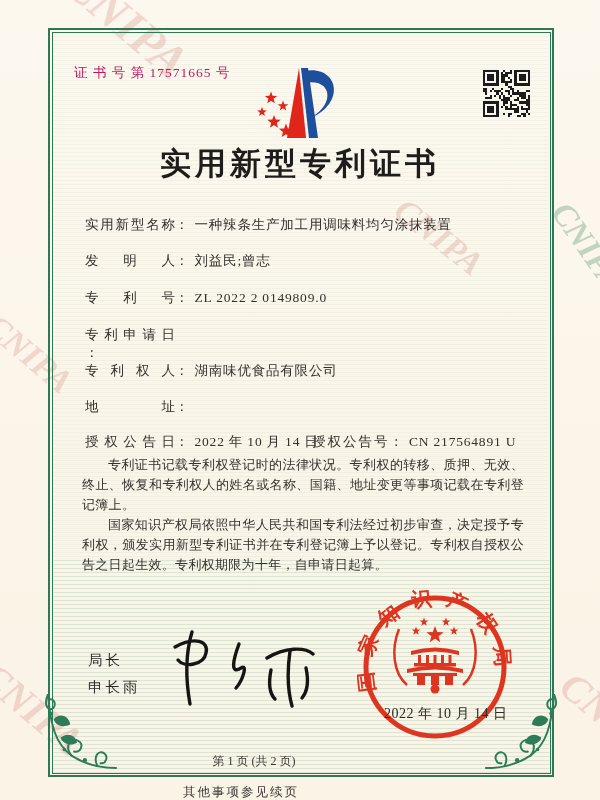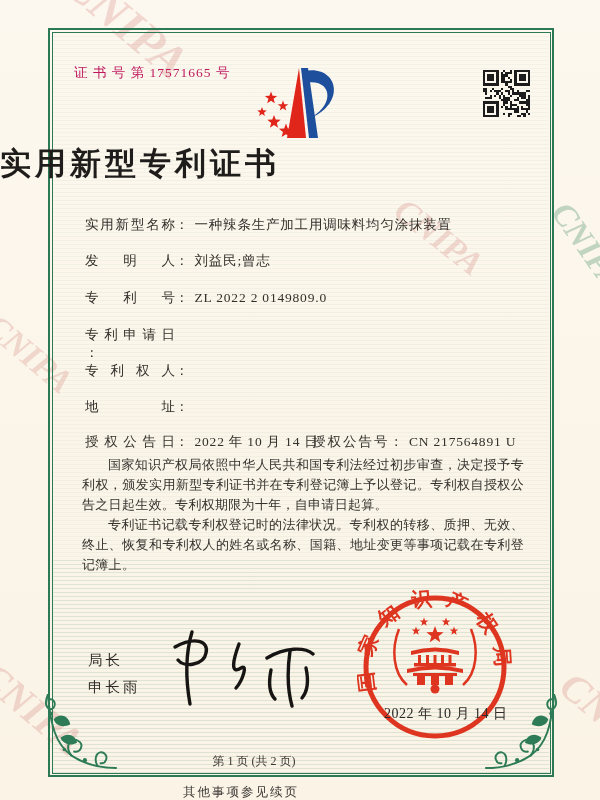--- a/index.html
+++ b/index.html
@@ -18,21 +18,21 @@
          border:2.5px solid #2b7a55;box-sizing:border-box;}
   .frame-inner{position:absolute;inset:1.5px;border:1px solid #2b7a55;}
   .waves{position:absolute;left:52px;top:33px;width:497px;height:740px;
          background:repeating-linear-gradient(0deg,rgba(60,138,102,.055) 0 1px,transparent 1px 4px);}
   .waves-strong{position:absolute;left:52px;top:560px;width:497px;height:213px;
          background:repeating-linear-gradient(0deg,rgba(60,138,102,.10) 0 1px,transparent 1px 4px);}
   
   .certno{position:absolute;left:74px;top:64px;font-size:13.5px;letter-spacing:1px;color:#be185d;}
   .logo{position:absolute;left:240px;top:58px;width:120px;height:85px;}
   .qr{position:absolute;left:483px;top:70px;width:47px;height:47px;}
-  .title{position:absolute;left:0;top:143px;width:600px;text-align:left;
+  .title{position:absolute;left:0;top:143px;width:600px;text-align:center;
          font-size:31px;font-weight:700;letter-spacing:4px;color:#1f1d1b;}
   
   .row{position:absolute;left:85px;font-size:13.5px;color:#34302c;display:flex;align-items:baseline;}
   .flabel{display:inline-block;width:90px;text-align:justify;text-align-last:justify;}
   .fcolon{display:inline-block;margin-right:6px;}
   .fvalue{letter-spacing:.8px;white-space:nowrap;}
   .grant{position:absolute;left:312px;font-size:13.5px;color:#34302c;display:flex;align-items:baseline;}
   .grant .glabel{letter-spacing:2px;}
   
   .paras{position:absolute;left:82px;top:455px;width:442px;font-size:13px;line-height:20px;
@@ -268,39 +268,40 @@
     <span class="fcolon">：</span>
     <span class="fvalue">ZL 2022 2 0149809.0</span>
 </div>
 <div class="row" style="top:326px;flex-direction:column;">
   <span class="flabel">专利申请日</span>
     <span class="fcolon">：</span>
 </div>
 <div class="row" style="top:362px;">
   <span class="flabel">专利权人</span>
     <span class="fcolon">：</span>
+    <span class="fvalue">湖南味优食品有限公司</span>
 </div>
 <div class="row" style="top:398px;">
   <span class="flabel">地址</span>
     <span class="fcolon">：</span>
 </div>
 <div class="row" style="top:433px;align-items:flex-end;">
   <span class="flabel">授权公告日</span>
     <span class="fcolon">：</span>
     <span class="fvalue">2022 年 10 月 14 日</span>
 </div>
 <div class="grant" style="top:433px;">
   <span class="glabel">授权公告号</span>
     <span class="fcolon">：</span>
     <span class="fvalue">CN 217564891 U</span>
 </div>
 
 <div class="paras">
+  <p>专利证书记载专利权登记时的法律状况。专利权的转移、质押、无效、终止、恢复和专利权人的姓名或名称、国籍、地址变更等事项记载在专利登记簿上。</p>
   <p>国家知识产权局依照中华人民共和国专利法经过初步审查，决定授予专利权，颁发实用新型专利证书并在专利登记簿上予以登记。专利权自授权公告之日起生效。专利权期限为十年，自申请日起算。</p>
-  <p>专利证书记载专利权登记时的法律状况。专利权的转移、质押、无效、终止、恢复和专利权人的姓名或名称、国籍、地址变更等事项记载在专利登记簿上。</p>
 </div>
 
 <div class="officer-title">局长</div>
 <div class="officer-name">申长雨</div>
 
 <svg class="signature" viewBox="0 0 160 88">
   <g stroke="#171513" fill="none" stroke-width="3.4" stroke-linecap="round" stroke-linejoin="round">
     <path d="M37 12 C 31 32 30 56 35 84"></path>
     <path d="M20 27 C 40 16 54 21 51 33 C 49 45 29 48 23 40"></path>
     <path d="M84 24 C 78 40 75 55 86 48 C 93 43 88 60 81 68"></path>

